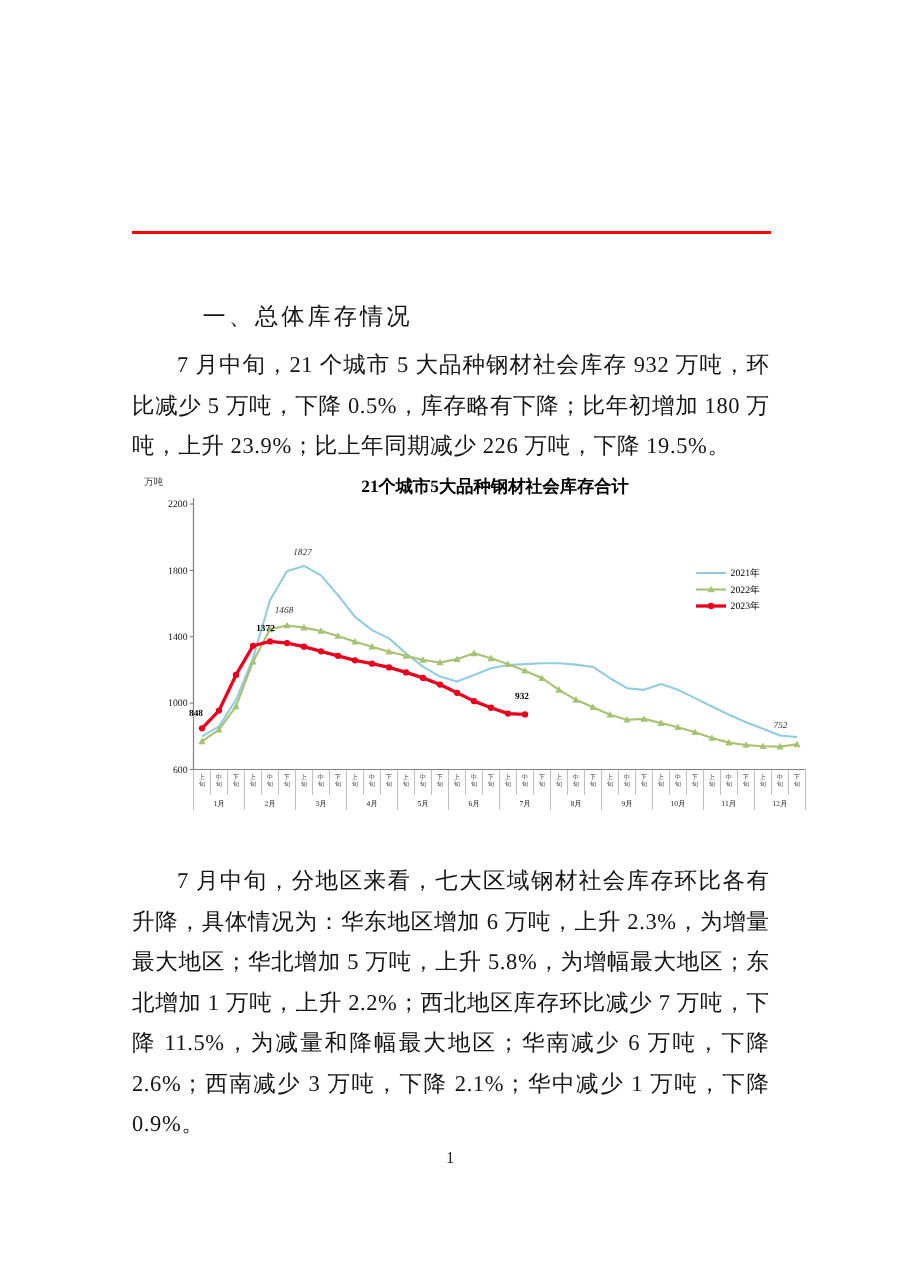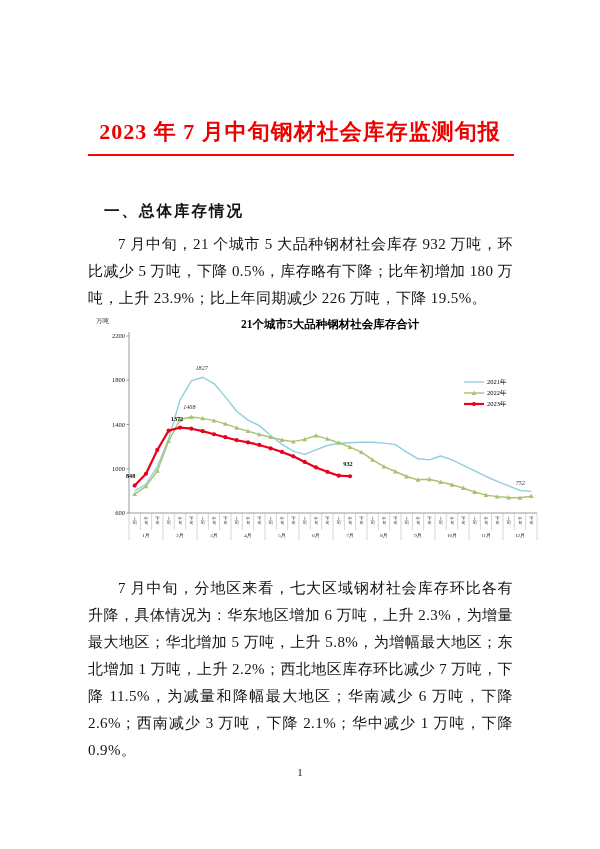--- a/index.html
+++ b/index.html
@@ -5,37 +5,36 @@
   html,body{margin:0;padding:0;background:#ffffff;}
   .page{
     position:relative;width:600px;height:849px;background:#ffffff;
     font-family:"Liberation Serif","DejaVu Serif",serif;color:#141414;overflow:hidden;
   }
   .doc-title{
     position:absolute;left:60px;top:102px;width:480px;text-align:center;
     font-size:22px;font-weight:bold;letter-spacing:1px;
   }
   .title-rule{position:absolute;left:88px;top:154px;width:426px;height:0;border-top:2.5px solid;}
-  .sec-heading{position:absolute;left:73px;top:188px;width:424px;font-size:15.5px;font-weight:bold;text-indent:2em;letter-spacing:2px;}
+  .sec-heading{position:absolute;left:104px;top:188px;width:424px;font-size:15.5px;font-weight:normal;text-indent:2em;letter-spacing:2px;}
   .body-para{
     position:absolute;left:88px;width:425px;font-size:15px;line-height:27px;
     text-align:justify;text-indent:2em;letter-spacing:0.4px;font-family:Liberation Serif, serif;
   }
   .para-1{top:216px;}
   .para-2{top:560px;}
   .chart-wrap{position:absolute;left:92px;top:314px;width:470px;height:234px;}
   .page-number{position:absolute;left:0;top:766px;width:600px;text-align:center;font-size:11px;color:#222;}
   svg text{font-family:"Liberation Serif","DejaVu Serif",serif;}
 </style>
 </head>
 <body>
 
 <div class="page">
 
-  <h1 class="doc-title" style="color: rgb(238, 0, 0);">2023 年 7 月中旬钢材社会库存监测旬报</h1>
   <div class="title-rule" style="border-top-color: rgb(255, 0, 0);"></div>
 
   <h2 class="sec-heading">一、总体库存情况</h2>
 
   <p class="body-para para-1">7 月中旬，21 个城市 5 大品种钢材社会库存 932 万吨，环比减少 5 万吨，下降 0.5%，库存略有下降；比年初增加 180 万吨，上升 23.9%；比上年同期减少 226 万吨，下降 19.5%。</p>
 
   <div class="chart-wrap"><svg viewBox="0 0 470 234" width="470" height="234">
         <text x="238" y="14" text-anchor="middle" font-size="11.5" font-weight="bold" fill="#000">21个城市5大品种钢材社会库存合计</text>
         <text x="4" y="9" font-size="6.5" fill="#333">万吨</text>
         <line x1="37" y1="18" x2="37" y2="199" stroke="#808080" stroke-width="0.8"></line>

